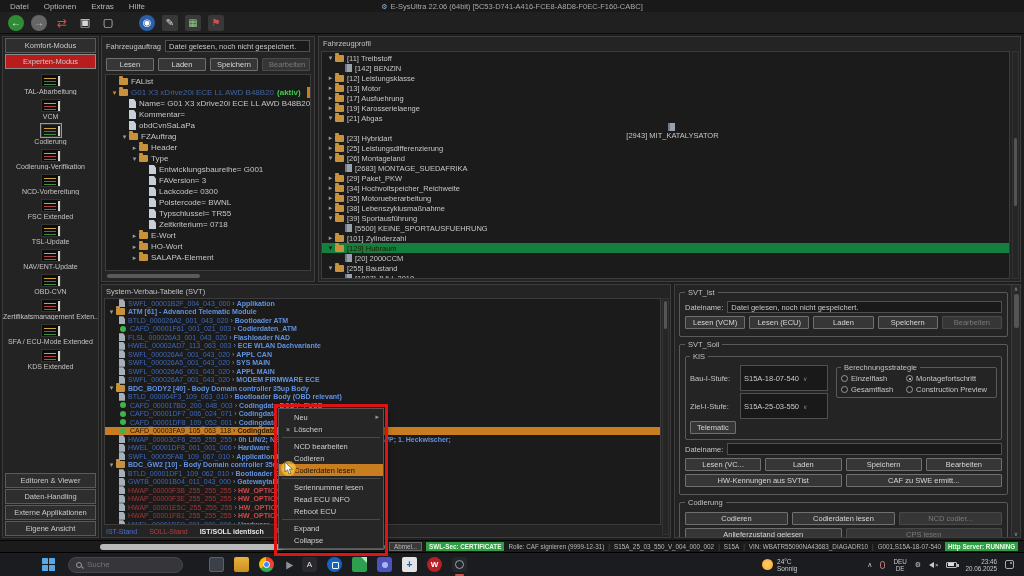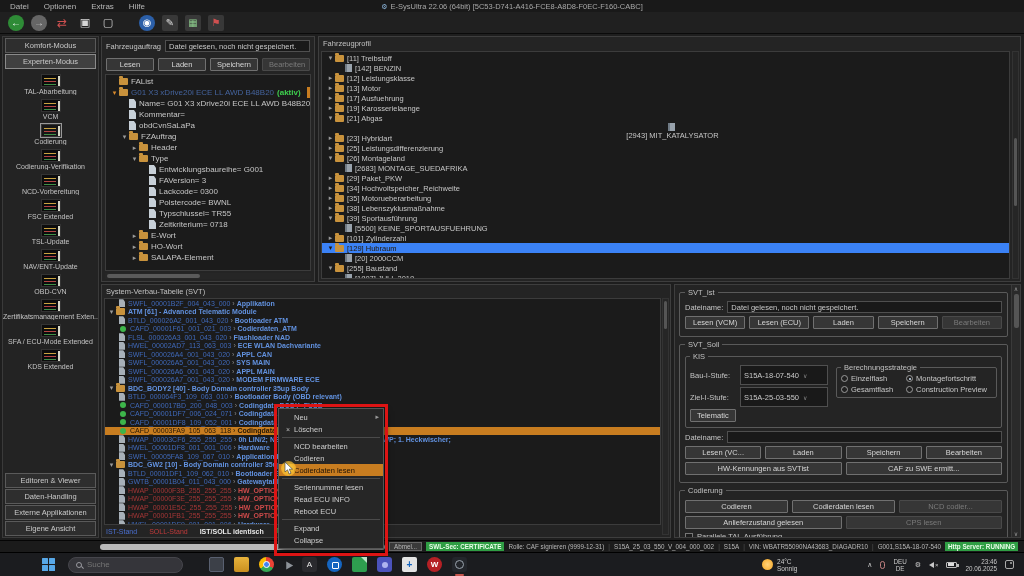--- a/index.html
+++ b/index.html
@@ -23,21 +23,21 @@
   .t-light{color:#d8d8d8;font-size:11px;border-radius:0}
   .t-blue{background:#2b5fa8;color:#fff}
   .t-light2{background:#383838;color:#ddd;border-radius:2px}
   .t-greenlight{background:#383838;color:#8fd08f;border-radius:2px}
   .t-darkred{background:#383838;color:#d05050;border-radius:2px}
   .sp{margin-left:16px}
 
   
   .sidebar{position:absolute;left:2px;top:36px;width:97px;height:502px;background:#232323;border:1px solid #3a3a3a;display:flex;flex-direction:column;z-index:2}
   .side-btn{margin:1px 2px;border:1px solid #5a5a5a;background:#2e2e2e;color:#c9c9c9;text-align:center;font-size:7.5px;padding:2px 0;white-space:nowrap;overflow:hidden}
-  .side-btn.active{border-color:#8a8a8a;background:#404040}
+  .side-btn.active{border-color:#8a8a8a;background:#b91c1c}
   .side-modules{display:flex;flex-direction:column;align-items:center}
   .side-mod{display:flex;flex-direction:column;align-items:center;margin-top:4px;width:100%}
   .mod-icon{width:20px;height:13px;background:#0c0c0c;border:1px solid #333;position:relative;flex:none}
   .mod-icon::before{content:"";position:absolute;left:2px;right:4px;top:2px;height:9px;
     background:linear-gradient(0deg,transparent 0 1px,#3f8f46 1px 2px,transparent 2px 4px,#b24444 4px 5px,transparent 5px 7px,#caa33f 7px 8px,transparent 8px)}
   .mod-icon::after{content:"";position:absolute;right:0;top:1px;width:2px;height:10px;background:#d8d8c8}
   .side-mod.active .mod-icon{outline:1px solid #999;background:#161616}
   .mod-label{font-size:7px;color:#c4c4c4;margin-top:1px;white-space:nowrap;overflow:hidden;max-width:95px}
   .spacer{flex:1}
 
@@ -77,39 +77,39 @@
   .chev.orange{color:#d98a2b}
   .i-folder{display:inline-block;width:9px;height:7px;background:#c8923c;border-radius:1px;margin-right:3px;position:relative;flex:none}
   .i-folder::before{content:"";position:absolute;top:-2px;left:0;width:4px;height:2px;background:#c8923c;border-radius:1px 1px 0 0}
   .i-file{display:inline-block;width:7px;height:9px;background:#c7d0d8;margin-right:3px;flex:none;clip-path:polygon(0 0,70% 0,100% 30%,100% 100%,0 100%)}
   .i-filegray{display:inline-block;width:6px;height:8px;background:#a7b0b8;margin-right:3px;flex:none;clip-path:polygon(0 0,70% 0,100% 30%,100% 100%,0 100%)}
   .i-chip{display:inline-block;width:7px;height:8px;background:#98a2ac;border-left:2px solid #6f7a85;margin-right:3px;flex:none}
   .i-dot{display:inline-block;width:6px;height:6px;border-radius:50%;background:#3db54a;margin:0 4px 0 1px;flex:none}
   .fa-sel .tlabel{color:#44639d}
   .fa-sel .suffix{color:#3ecf4e;font-weight:bold;margin-left:3px}
   .fill-orange{flex:1;height:11px;background:#c87d20;margin-left:6px}
-  .fp-sel{background:#3b82f6}
+  .fp-sel{background:#15803d}
   .fp-sel .tlabel,.fp-sel .chev{color:#241603!important}
   .sid.c-b{color:#3f68b8}
   .sname.c-b{color:#6292e0;font-weight:bold}
   .sid.c-r{color:#a33636}
   .sname.c-r{color:#cc4a4a;font-weight:bold}
   .sarr{color:#8a8a8a;margin:0 2px}
   .s-sel{background:#c87d20}
   .s-sel .sid,.s-sel .sname,.s-sel .sarr{color:#241603!important}
   .svt-legend{position:absolute;left:4px;right:9px;bottom:1px;height:10px;display:flex;gap:12px;align-items:center;font-size:7px;overflow:hidden}
   .leg-blue{color:#4a6fd0}.leg-red{color:#c03a3a}.leg-white{color:#e8e8e8;font-weight:bold}.leg-green{color:#3db54a}
 
   
   fieldset{border:1px solid #5a5a5a;margin:3px 12px 3px 4px;padding:2px 5px 4px;border-radius:2px}
   fieldset.inner{margin:1px 0 3px;padding:2px 4px 3px}
   legend{font-size:7.5px;color:#c0c0c0;padding:0 3px}
   .row{display:flex;align-items:center;gap:4px;margin:2px 0}
   .w46{width:46px}
-  .sel{display:inline-flex;align-items:center;background:#191919;border:1px solid #4f4f4f;color:#c9c9c9;height:20px;font-size:7.5px;padding:0 2px 0 3px;min-width:40px}
+  .sel{display:inline-flex;align-items:center;background:#191919;border:1px solid #4f4f4f;color:#c9c9c9;height:26px;font-size:7.5px;padding:0 2px 0 3px;min-width:40px}
   .kis-grid{display:flex;gap:8px;align-items:flex-start}
   .kis-left .sel{width:88px}
   .car{color:#888;font-size:6px;margin-left:4px}
   fieldset.strat{flex:1;margin:0}
   .strat-grid{display:grid;grid-template-columns:auto auto;column-gap:8px;row-gap:2px}
   .radio-opt{display:flex;align-items:center;font-size:7.5px;color:#c6c6c6;white-space:nowrap}
   .radio{width:7px;height:7px;border:1px solid #9a9a9a;border-radius:50%;display:inline-block;margin-right:3px;position:relative;background:#202020;flex:none}
   .radio.on::after{content:"";position:absolute;inset:1.5px;border-radius:50%;background:#cfe2f5}
   .cb{width:8px;height:8px;border:1px solid #777;background:#1d1d1d;display:inline-block;flex:none}
   .rp-scroll{position:absolute;right:0;top:0;bottom:0;width:9px;background:#2a2a2a;border-left:1px solid #3a3a3a;display:flex;flex-direction:column;align-items:center;font-size:6px;color:#999}

